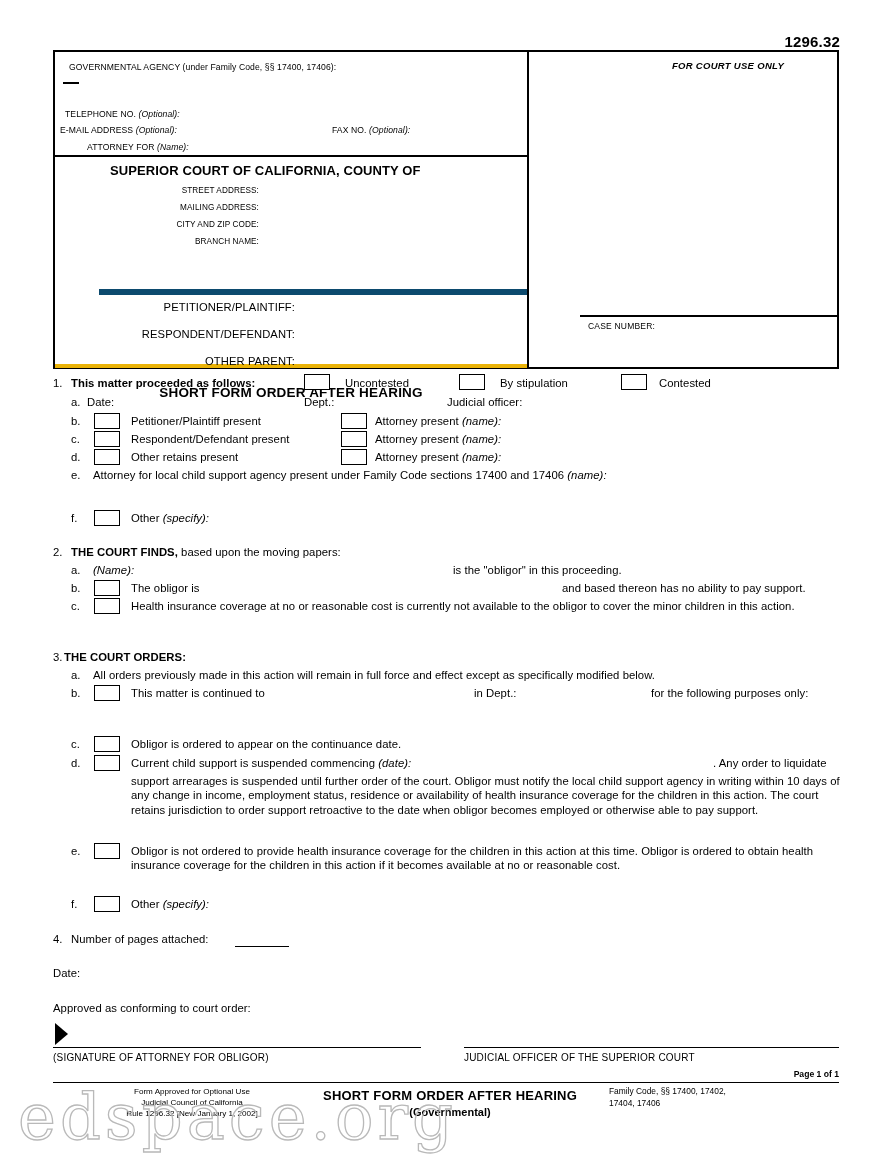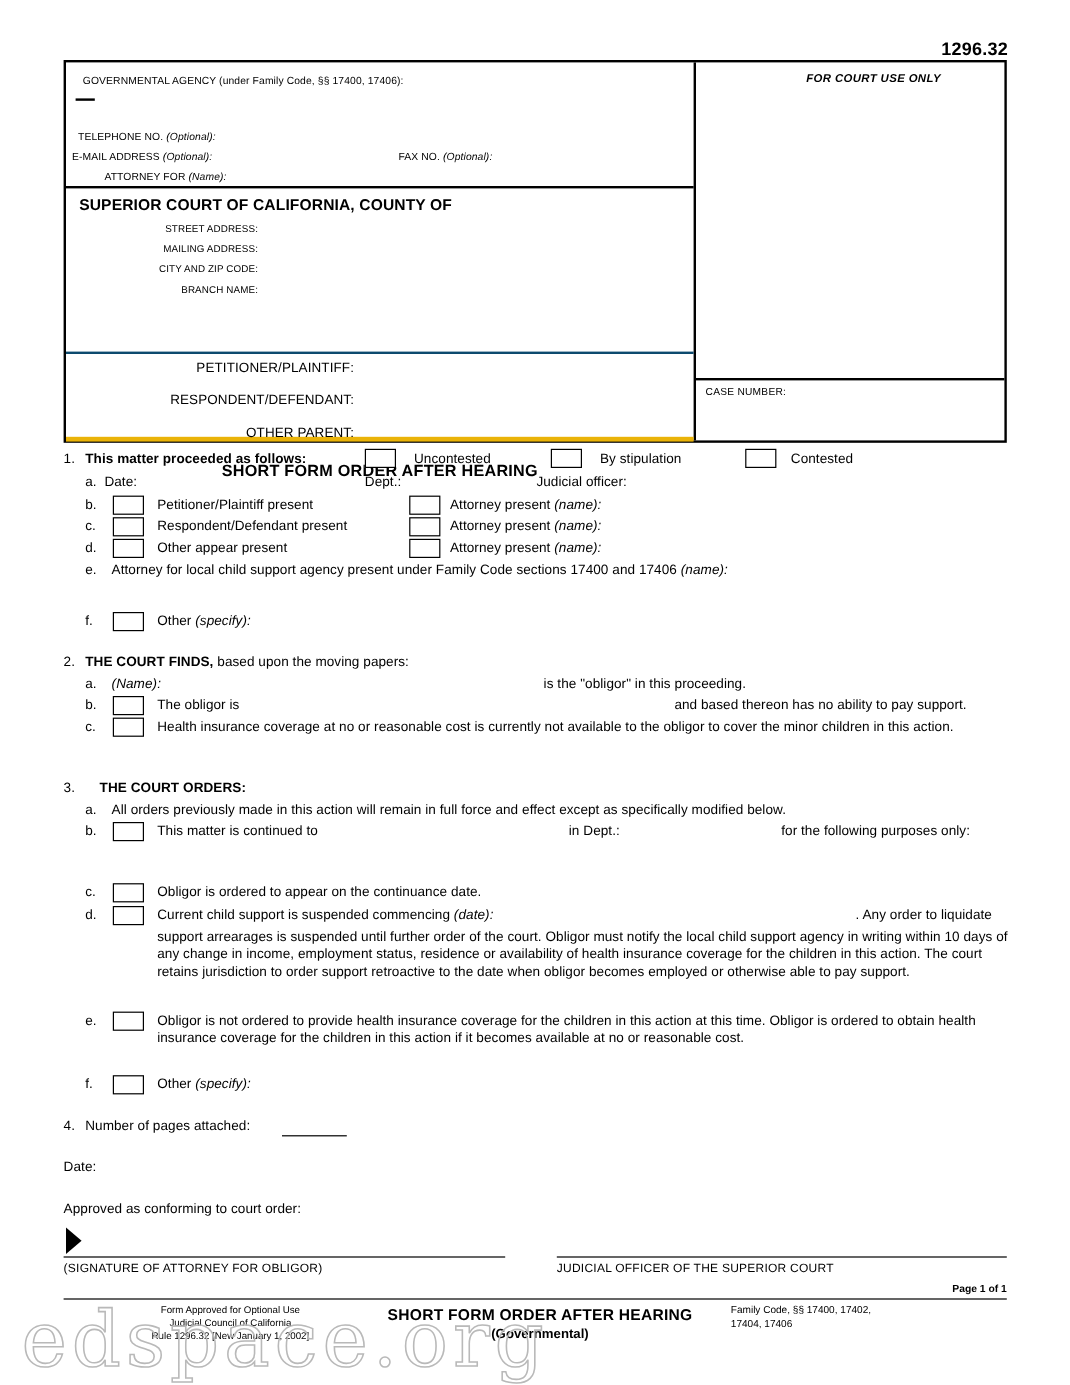--- a/index.html
+++ b/index.html
@@ -36,21 +36,21 @@
     top: 50px;
     width: 786px;
     height: 319px;
     border: 2px solid #000;
     box-sizing: border-box;
   }
   .cap-left {
     position: absolute;
     left: 0;
     top: 0;
-    width: 525px;
+    width: 474px;
     height: 100%;
     border-right: 2px solid #000;
     box-sizing: border-box;
   }
   .cap-right {
     position: absolute;
     left: 525px;
     top: 0;
     right: 0;
     height: 100%;
@@ -83,21 +83,21 @@
     letter-spacing: 0.2px;
   }
 
   .cap-block {
     position: absolute;
     left: 0;
     right: 0;
     box-sizing: border-box;
   }
   .blk-attorney { top: 0; height: 105px; border-bottom: 2px solid #000; }
-  .blk-court    { top: 105px; height: 138px; border-bottom: 2px solid #0c4a6e; }
+  .blk-court    { top: 105px; height: 138px; border-bottom: 6px solid #0c4a6e; margin-left: 44px; }
   .blk-parties  { top: 243px; height: 73px; border-bottom: 4px solid #eab308; }
 
   .lbl {
     position: absolute;
     font-size: 8.6px;
     letter-spacing: 0.1px;
     white-space: nowrap;
   }
   .lbl i { font-style: italic; }
 
@@ -371,21 +371,21 @@
     <div class="cb" style="left:94px; top:431px;"></div>
     <div class="txt" style="left:131px; top:432px;">Respondent/Defendant present</div>
     <div class="cb" style="left:341px; top:431px;"></div>
     <div class="txt" style="left:375px; top:432px;">
       <span>Attorney present</span>
       <i>(name):</i>
     </div>
 
     <div class="txt" style="left:71px; top:450px;">d.</div>
     <div class="cb" style="left:94px; top:449px;"></div>
-    <div class="txt" style="left:131px; top:450px;">Other appear present</div>
+    <div class="txt" style="left:131px; top:450px;">Other retains present</div>
     <div class="cb" style="left:341px; top:449px;"></div>
     <div class="txt" style="left:375px; top:450px;">
       <span>Attorney present</span>
       <i>(name):</i>
     </div>
 
     <div class="txt" style="left:71px; top:468px;">e.</div>
     <div class="txt" style="left:93px; top:468px;text-align:center;">
       <span>Attorney for local child support agency present under Family Code sections 17400 and 17406</span>
       <i>(name):</i>
@@ -410,21 +410,21 @@
     <div class="txt" style="left:71px; top:581px;">b.</div>
     <div class="cb" style="left:94px; top:580px;"></div>
     <div class="txt" style="left:131px; top:581px;text-align:right;">The obligor is</div>
     <div class="txt" style="left:562px; top:581px;">and based thereon has no ability to pay support.</div>
 
     <div class="txt" style="left:71px; top:599px;">c.</div>
     <div class="cb" style="left:94px; top:598px;"></div>
     <div class="txt wrap" style="left:131px; top:599px; width:710px;">Health insurance coverage at no or reasonable cost is currently not available to the obligor to cover the minor children in this action.</div>
 
     <div class="txt" style="left:53px; top:650px;">3.</div>
-    <div class="txt bold" style="left:83px; top:650px;">THE COURT ORDERS:</div>
+    <div class="txt bold" style="left:64px; top:650px;">THE COURT ORDERS:</div>
 
     <div class="txt" style="left:71px; top:668px;">a.</div>
     <div class="txt" style="left:93px; top:668px;">All orders previously made in this action will remain in full force and effect except as specifically modified below.</div>
 
     <div class="txt" style="left:71px; top:686px;">b.</div>
     <div class="cb" style="left:94px; top:685px;"></div>
     <div class="txt" style="left:131px; top:686px;">This matter is continued to</div>
     <div class="txt" style="left:474px; top:686px;">in Dept.:</div>
     <div class="txt" style="left:651px; top:686px;">for the following purposes only:</div>
 

